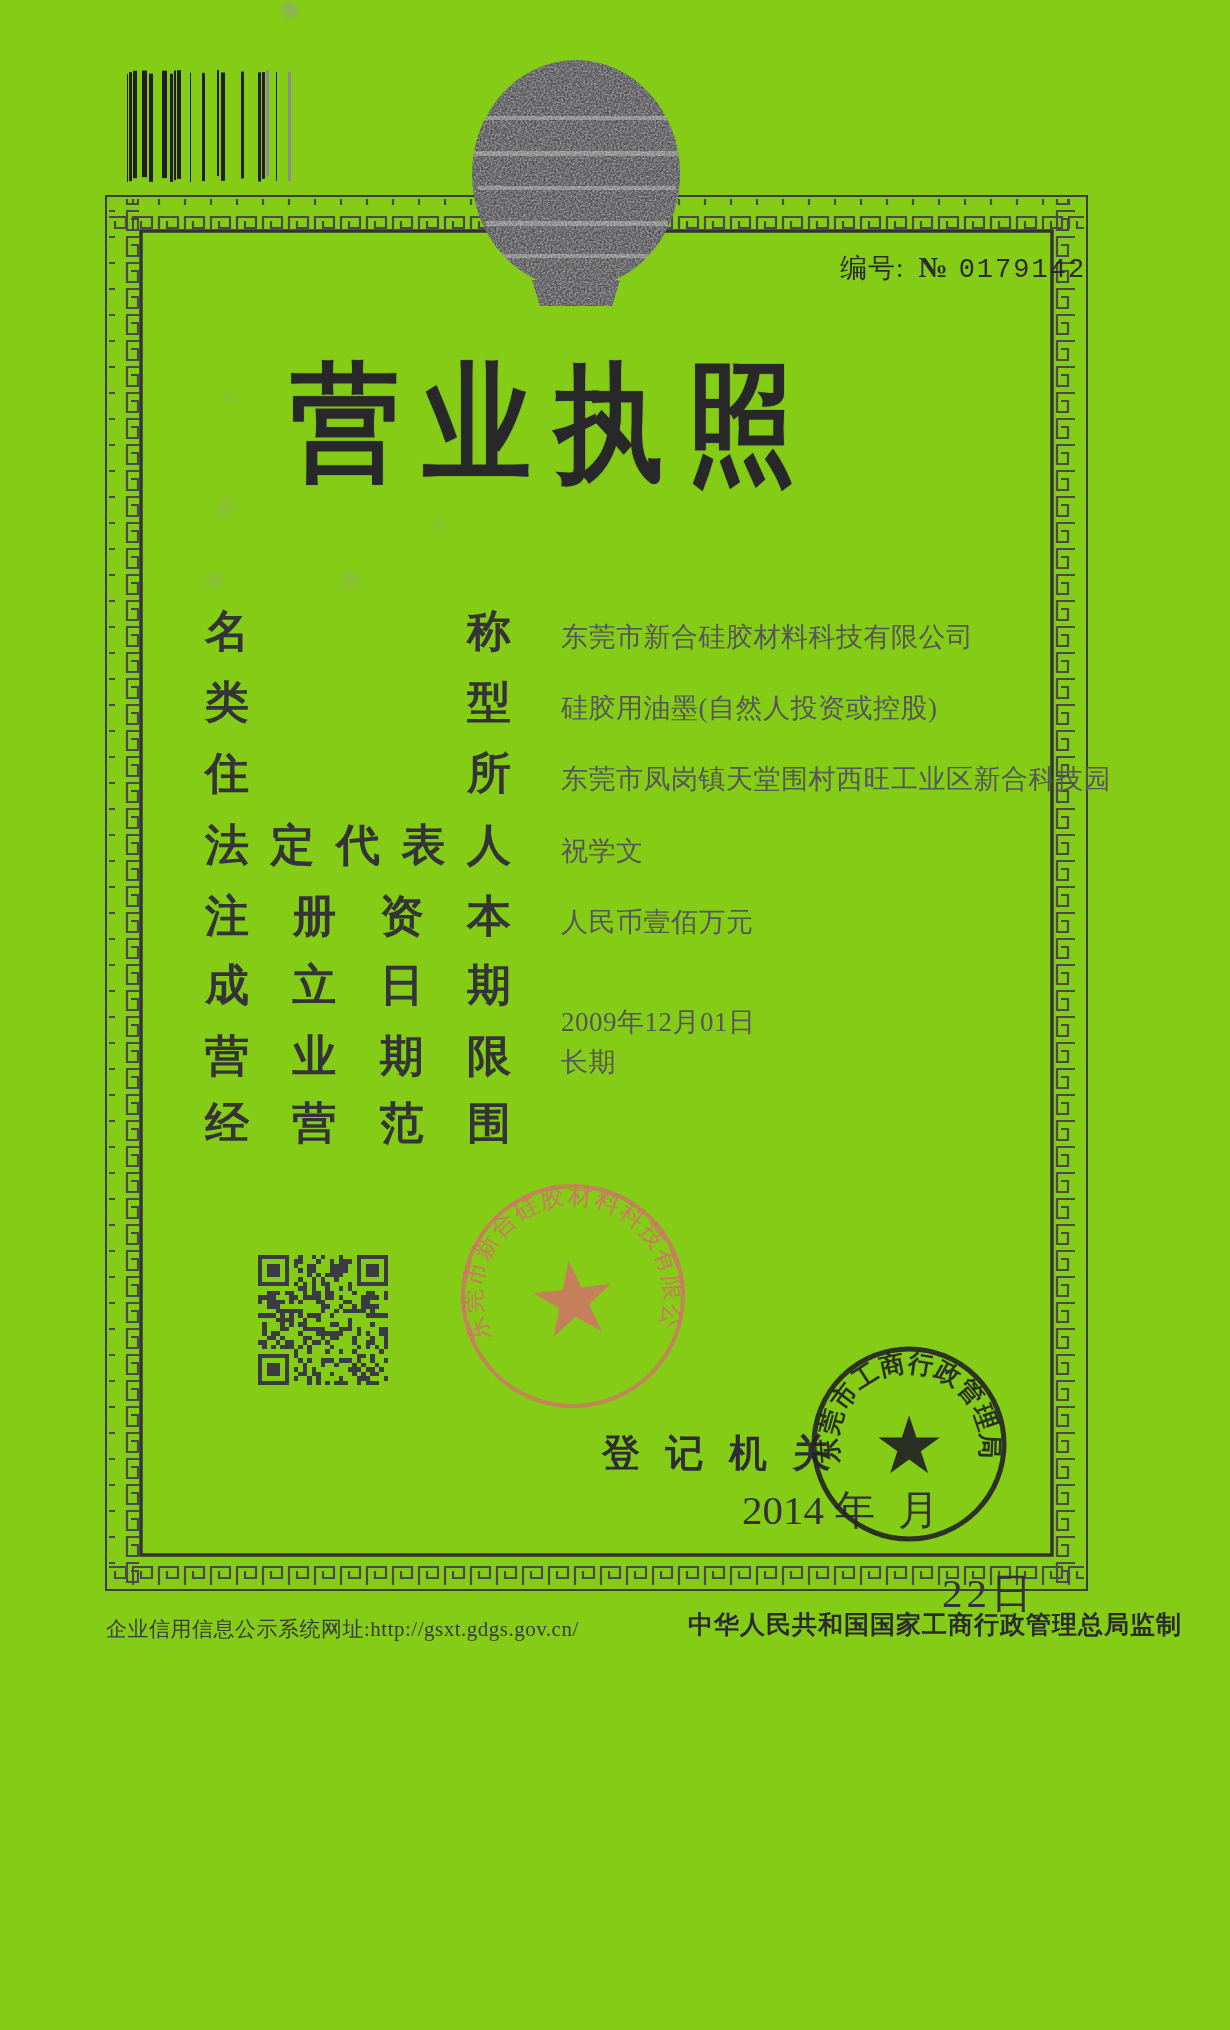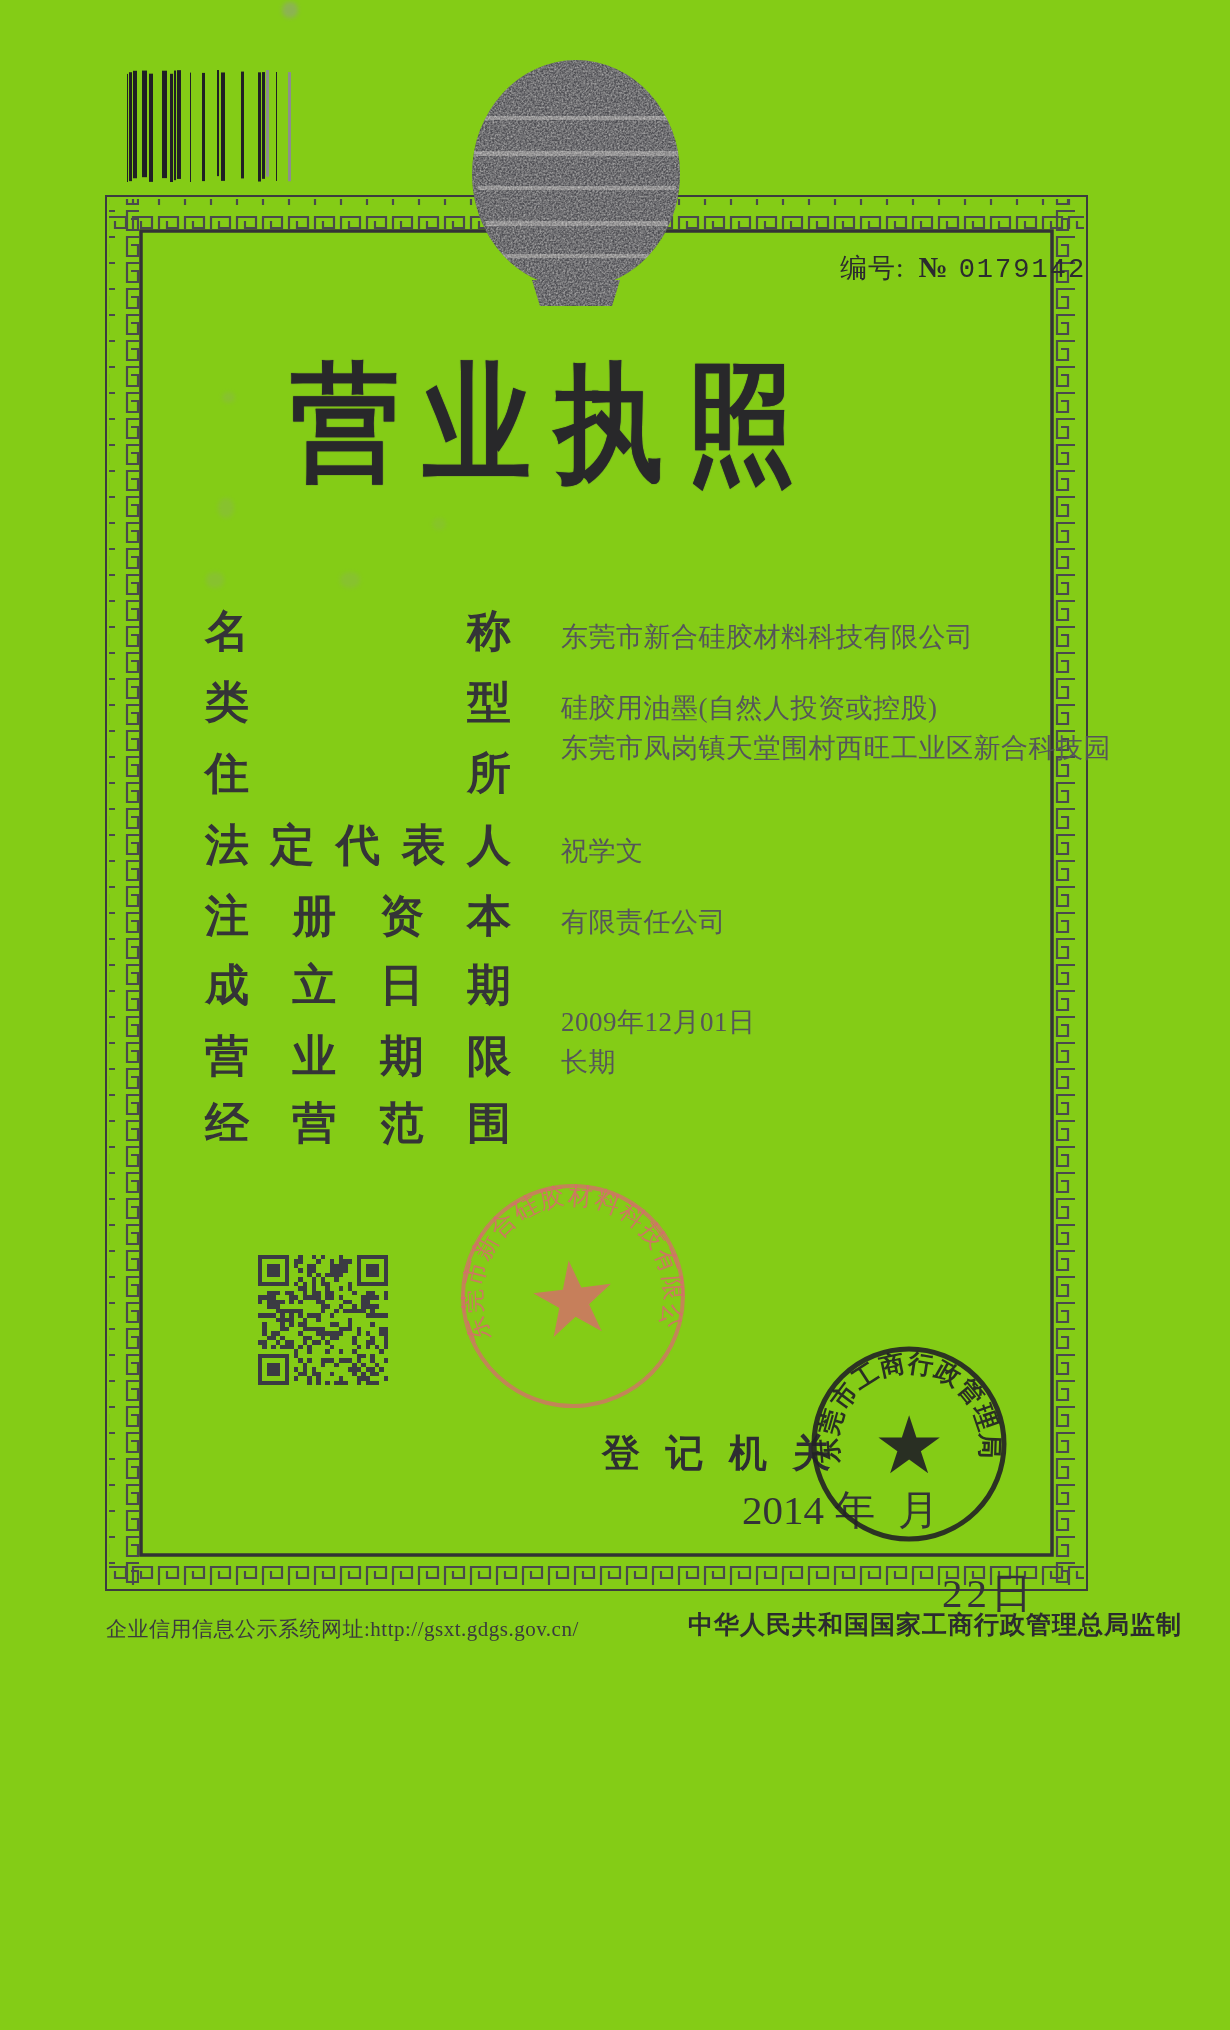--- a/index.html
+++ b/index.html
@@ -128,38 +128,38 @@
   <div class="abs row-label" style="top:681px">
       <span>类</span>
       <span>型</span>
     </div>
   <div class="abs row-value" style="top:692px">硅胶用油墨(自然人投资或控股)</div>
 
   <div class="abs row-label" style="top:752px">
       <span>住</span>
       <span>所</span>
     </div>
-  <div class="abs row-value" style="top:732px">东莞市凤岗镇天堂围村西旺工业区新合科技园</div>
+  <div class="abs row-value" style="top:763px">东莞市凤岗镇天堂围村西旺工业区新合科技园</div>
 
   <div class="abs row-label" style="top:824px">
       <span>法</span>
       <span>定</span>
       <span>代</span>
       <span>表</span>
       <span>人</span>
     </div>
   <div class="abs row-value" style="top:835px">祝学文</div>
 
   <div class="abs row-label" style="top:895px">
       <span>注</span>
       <span>册</span>
       <span>资</span>
       <span>本</span>
     </div>
-  <div class="abs row-value" style="top:906px">有限责任公司</div>
+  <div class="abs row-value" style="top:906px">人民币壹佰万元</div>
 
   <div class="abs row-label" style="top:964px">
       <span>成</span>
       <span>立</span>
       <span>日</span>
       <span>期</span>
     </div>
   <div class="abs row-value" style="top:1006px">2009年12月01日</div>
 
   <div class="abs row-label" style="top:1035px">

